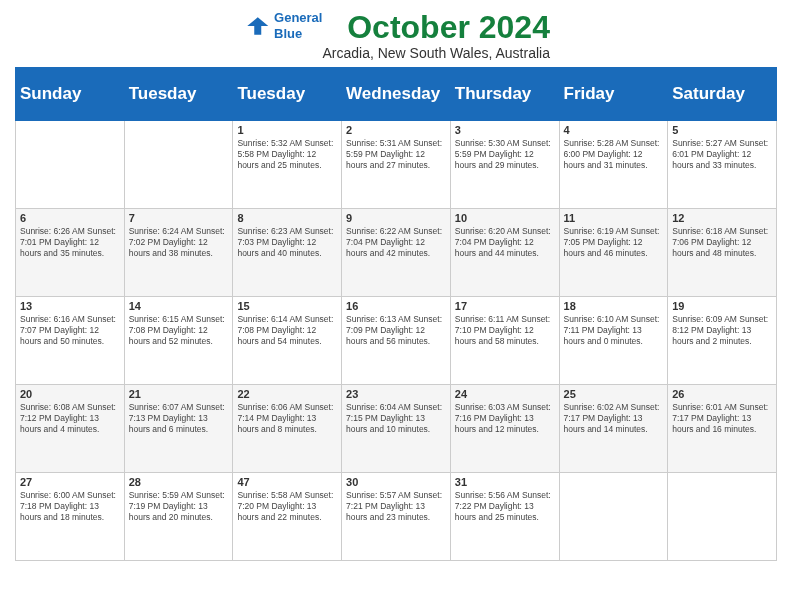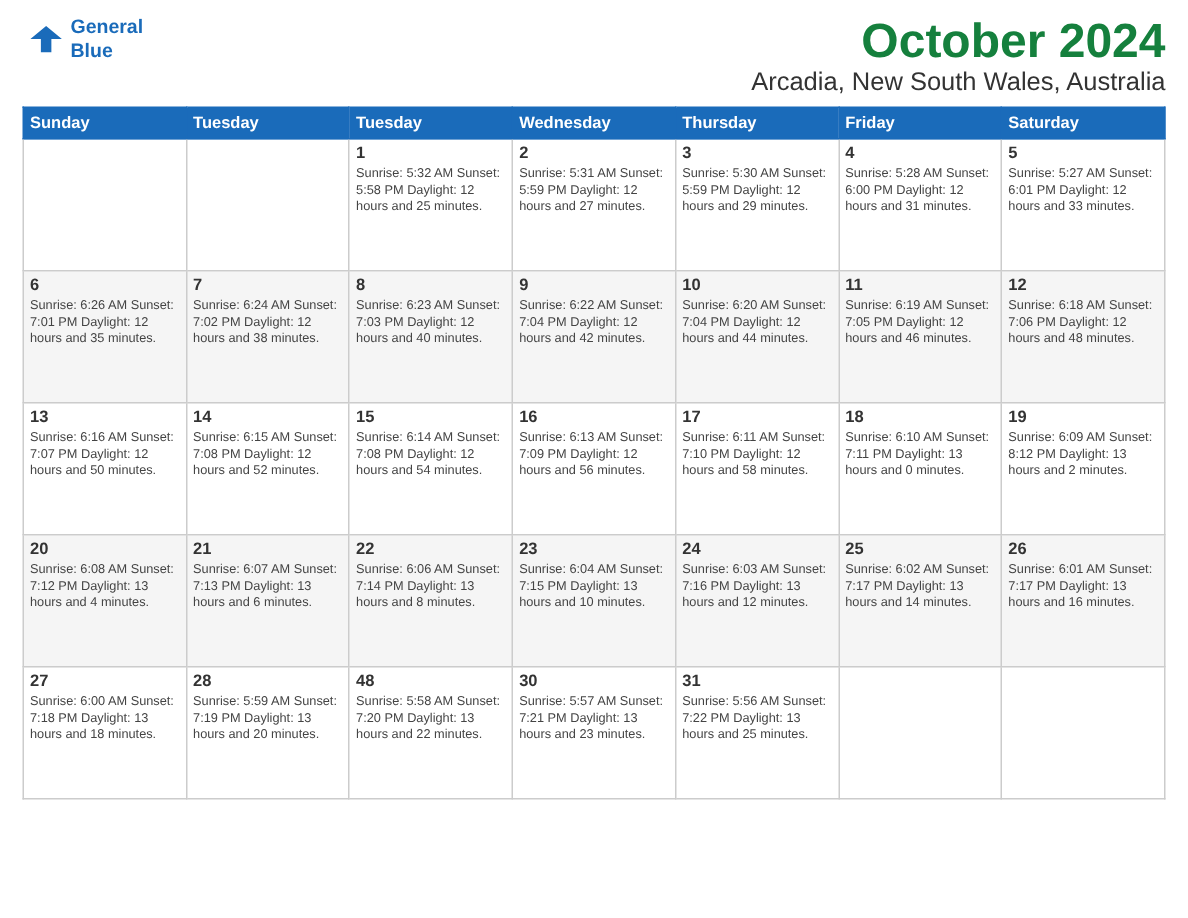--- a/index.html
+++ b/index.html
@@ -9,20 +9,21 @@
       width: 792px;
       height: 612px;
       overflow: hidden;
     }
     .page {
       width: 792px;
       height: 508px;
       padding: 10px 15px 10px 15px;
       display: flex;
       flex-direction: column;
+      align-items: center;
     }
     .header {
       display: flex;
       align-items: flex-start;
       justify-content: space-between;
       margin-bottom: 6px;
     }
     .logo {
       display: flex;
       align-items: center;
@@ -44,37 +45,37 @@
     .title-block {
       text-align: right;
     }
     .title-block h1 {
       font-size: 32px;
       font-weight: bold;
       color: #15803d;
       line-height: 1.1;
     }
     .title-block h2 {
-      font-size: 17px;
+      font-size: 14px;
       font-weight: normal;
       color: #333;
     }
     .calendar {
       flex: 1;
       border: 1px solid #ccc;
       border-collapse: collapse;
       width: 100%;
       table-layout: fixed;
     }
     .calendar th {
       background: #1a6bba;
       color: #fff;
-      font-size: 11px;
+      font-size: 17px;
       font-weight: bold;
-      padding: 4px 4px;
+      padding: 16px 4px;
       text-align: left;
       border: 1px solid #1a6bba;
     }
     .calendar td {
       border: 1px solid #ccc;
       vertical-align: top;
       padding: 3px 4px;
       font-size: 9px;
       color: #333;
       height: 88px;
@@ -332,21 +333,21 @@
 and 18 minutes.</div>
           </td>
           <td>
             <span class="day-num">28</span>
             <div class="cell-content">Sunrise: 5:59 AM
 Sunset: 7:19 PM
 Daylight: 13 hours
 and 20 minutes.</div>
           </td>
           <td>
-            <span class="day-num">48</span>
+            <span class="day-num">47</span>
             <div class="cell-content">Sunrise: 5:58 AM
 Sunset: 7:20 PM
 Daylight: 13 hours
 and 22 minutes.</div>
           </td>
           <td>
             <span class="day-num">30</span>
             <div class="cell-content">Sunrise: 5:57 AM
 Sunset: 7:21 PM
 Daylight: 13 hours

